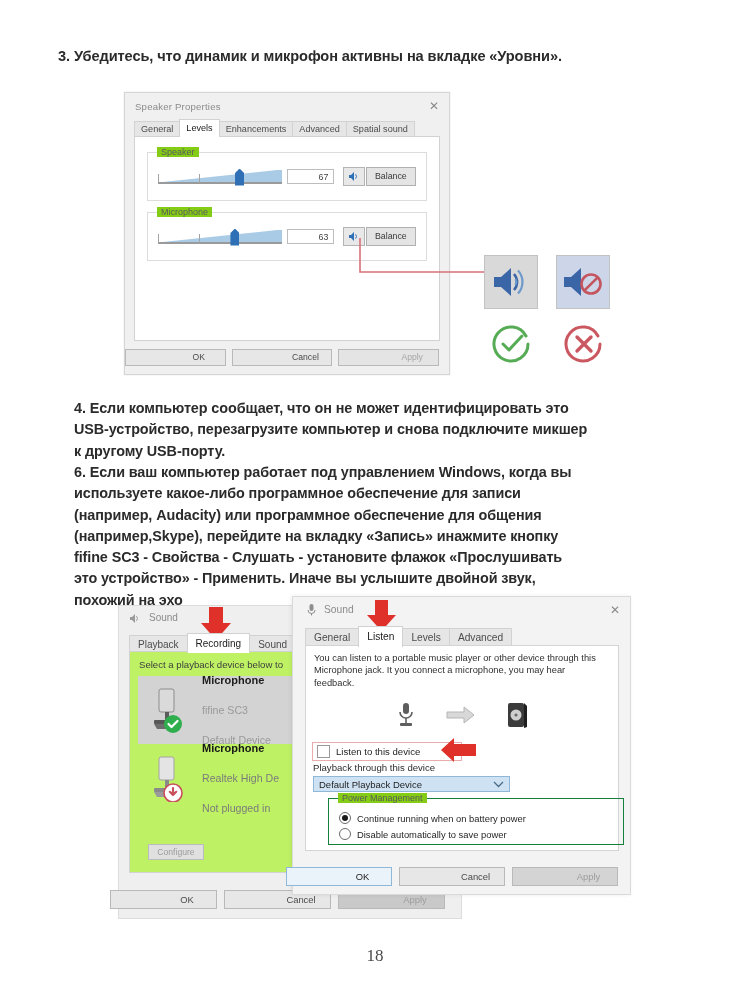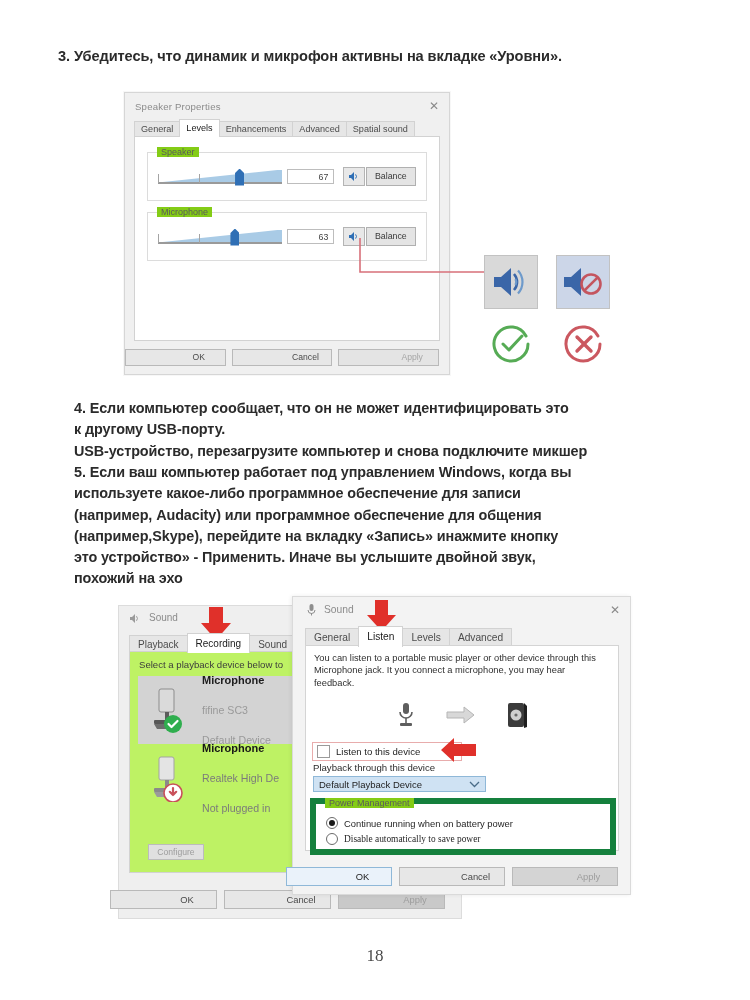--- a/index.html
+++ b/index.html
@@ -297,30 +297,30 @@
     border: 1px solid #9a9a9a; background: #fff;
     margin-left: 4px; cursor: pointer;
   }
   #listen-check-label { font-size: 9.6px; margin-left: 6px; color: #252525; }
   #playback-label {
     position: absolute; left: 7px; top: 116px;
     font-size: 9.6px; color: #2c2c2c;
   }
   #playback-select {
     position: absolute; left: 7px; top: 130px;
-    width: 173px; height: 16px;
+    width: 197px; height: 16px;
     background: #cfe2f3; border: 1px solid #8fb8d8;
     display: flex; align-items: center; justify-content: space-between;
     padding: 0 5px; box-sizing: border-box;
     font-size: 9.5px; color: #1e1e1e; cursor: pointer;
   }
   #grp-power {
-    position: absolute; left: 4px; top: 152px;
+    position: absolute; left: 22px; top: 152px;
     width: 294px; height: 45px;
-    border: 6px solid #15803d;
+    border: 1px solid #15803d;
   }
   .radio-row { position: absolute; left: 10px; display: flex; align-items: center; }
   .radio {
     width: 10px; height: 10px; border-radius: 50%;
     border: 1px solid #6b6b6b; background: #fff;
     position: relative; cursor: pointer;
   }
   .radio.on::after {
     content: ""; position: absolute;
     left: 2px; top: 2px; width: 6px; height: 6px;
@@ -439,29 +439,30 @@
     <path d="M13 22l6 6 13-14" stroke="#56ab55" stroke-width="3" fill="none" stroke-linecap="round" stroke-linejoin="round"></path>
   </svg>
   <svg id="mark-no" width="44" height="44" viewBox="0 0 44 44">
     <path d="M36 14a17 17 0 10 2 8" stroke="#cb5860" stroke-width="3" fill="none" stroke-linecap="round"></path>
     <line x1="15" y1="15" x2="29" y2="29" stroke="#cb5860" stroke-width="3.4" stroke-linecap="round"></line>
     <line x1="29" y1="15" x2="15" y2="29" stroke="#cb5860" stroke-width="3.4" stroke-linecap="round"></line>
   </svg>
 
   <div class="para" id="para-4">
     <span>4. Если компьютер сообщает, что он не может идентифицировать это</span>
+    <span>USB-устройство, перезагрузите компьютер и снова подключите микшер</span>
     <span>к другому USB-порту.</span>
-    <span>USB-устройство, перезагрузите компьютер и снова подключите микшер</span>
   </div>
 
   <div class="para" id="para-5">
-    <span>5. Если ваш компьютер работает под управлением Windows, когда вы</span>
+    <span>6. Если ваш компьютер работает под управлением Windows, когда вы</span>
     <span>используете какое-либо программное обеспечение для записи</span>
     <span>(например, Audacity) или программное обеспечение для общения</span>
     <span>(например,Skype), перейдите на вкладку «Запись» инажмите кнопку</span>
+    <span>fifine SC3 - Свойства - Слушать - установите флажок «Прослушивать</span>
     <span>это устройство» - Применить. Иначе вы услышите двойной звук,</span>
     <span>похожий на эхо</span>
   </div>
 
   <div id="sound-dialog">
     <div id="sound-titlebar">
       <svg id="sound-app-icon" width="13" height="13" viewBox="0 0 13 13">
         <path d="M1 5h2l3-3v9L3 8H1z" fill="#9a9a9a"></path>
         <path d="M7.5 4.2a3.6 3.6 0 010 4.6" stroke="#9a9a9a" stroke-width="1" fill="none"></path>
       </svg>
@@ -573,21 +574,21 @@
           <path d="M1 1l4.5 4.5L10 1" stroke="#4a6c88" stroke-width="1.3" fill="none"></path>
         </svg>
       </div>
 
       <div class="group-box" id="grp-power">
         <div class="group-label">Power Management</div>
         <div class="radio-row" style="top:13px;">
           <div class="radio on"></div>
           <div class="radio-label">Continue running when on battery power</div>
         </div>
-        <div class="radio-row" style="top:29px;font-family:Liberation Serif, serif;">
+        <div class="radio-row" style="top:29px;">
           <div class="radio"></div>
           <div class="radio-label">Disable automatically to save power</div>
         </div>
       </div>
     </div>
 
     <div id="listen-footer">
       <div class="dlg-btn ok">OK</div>
       <div class="dlg-btn">Cancel</div>
       <div class="dlg-btn apply">Apply</div>

